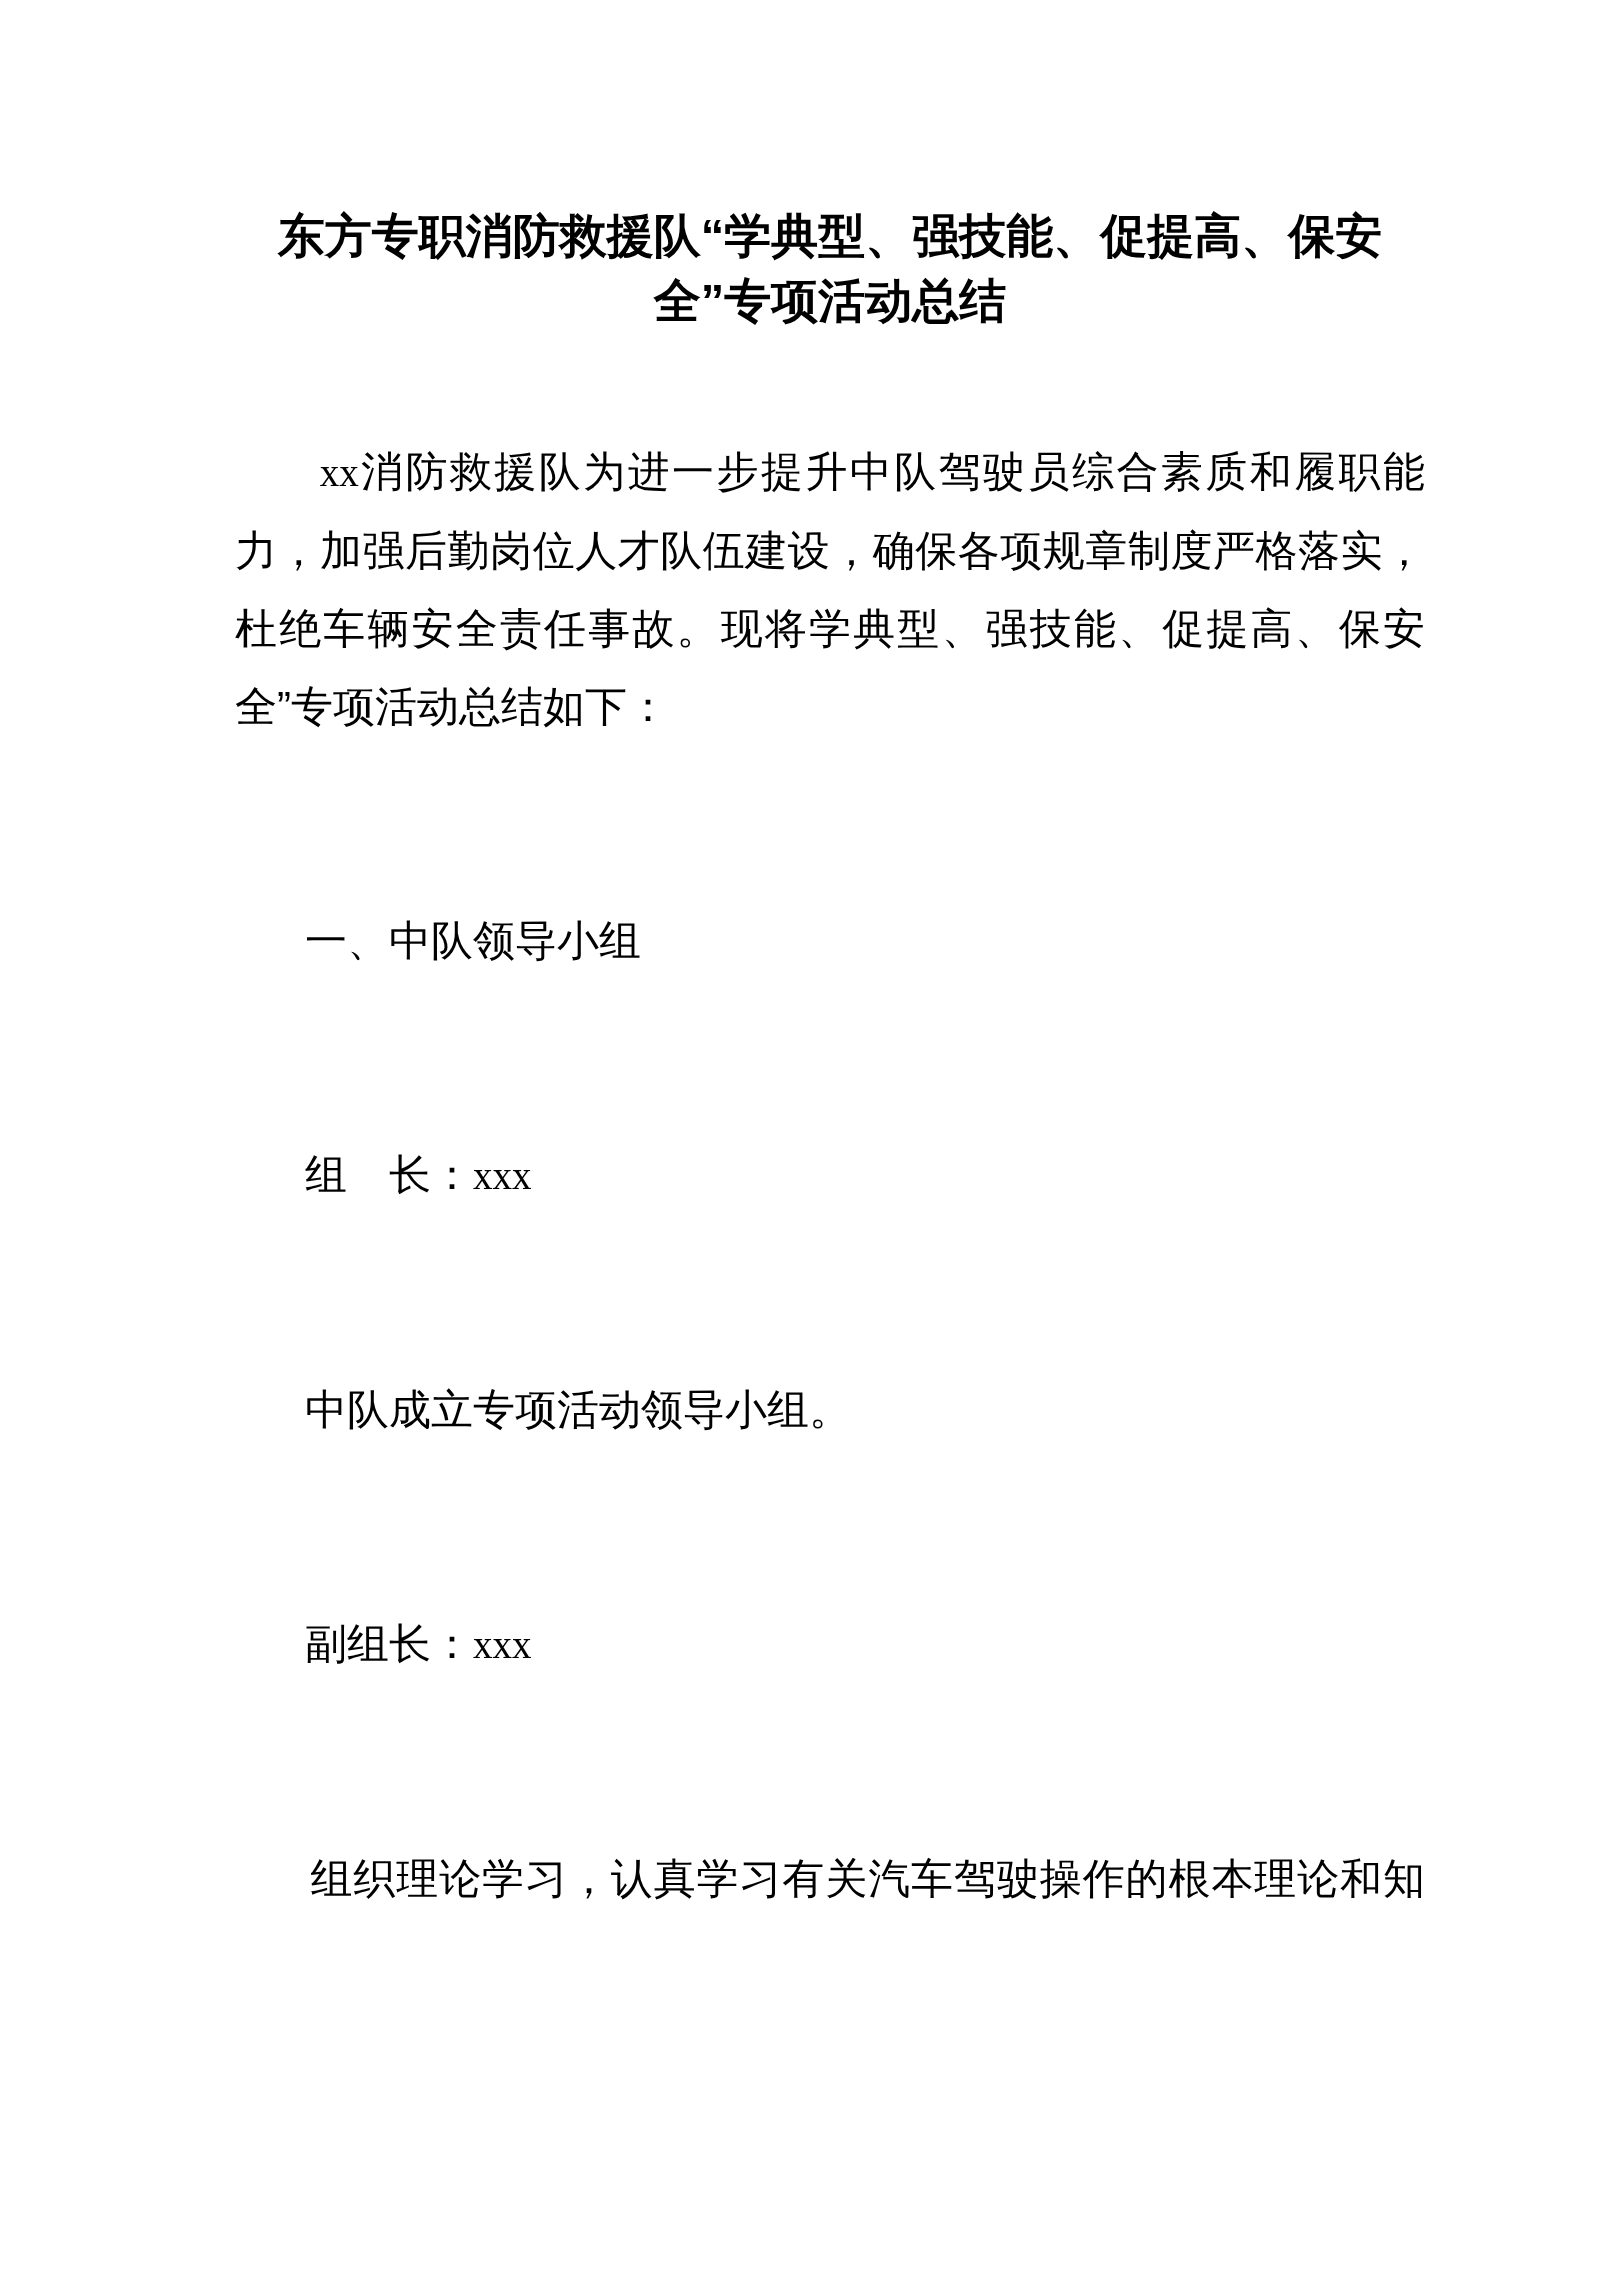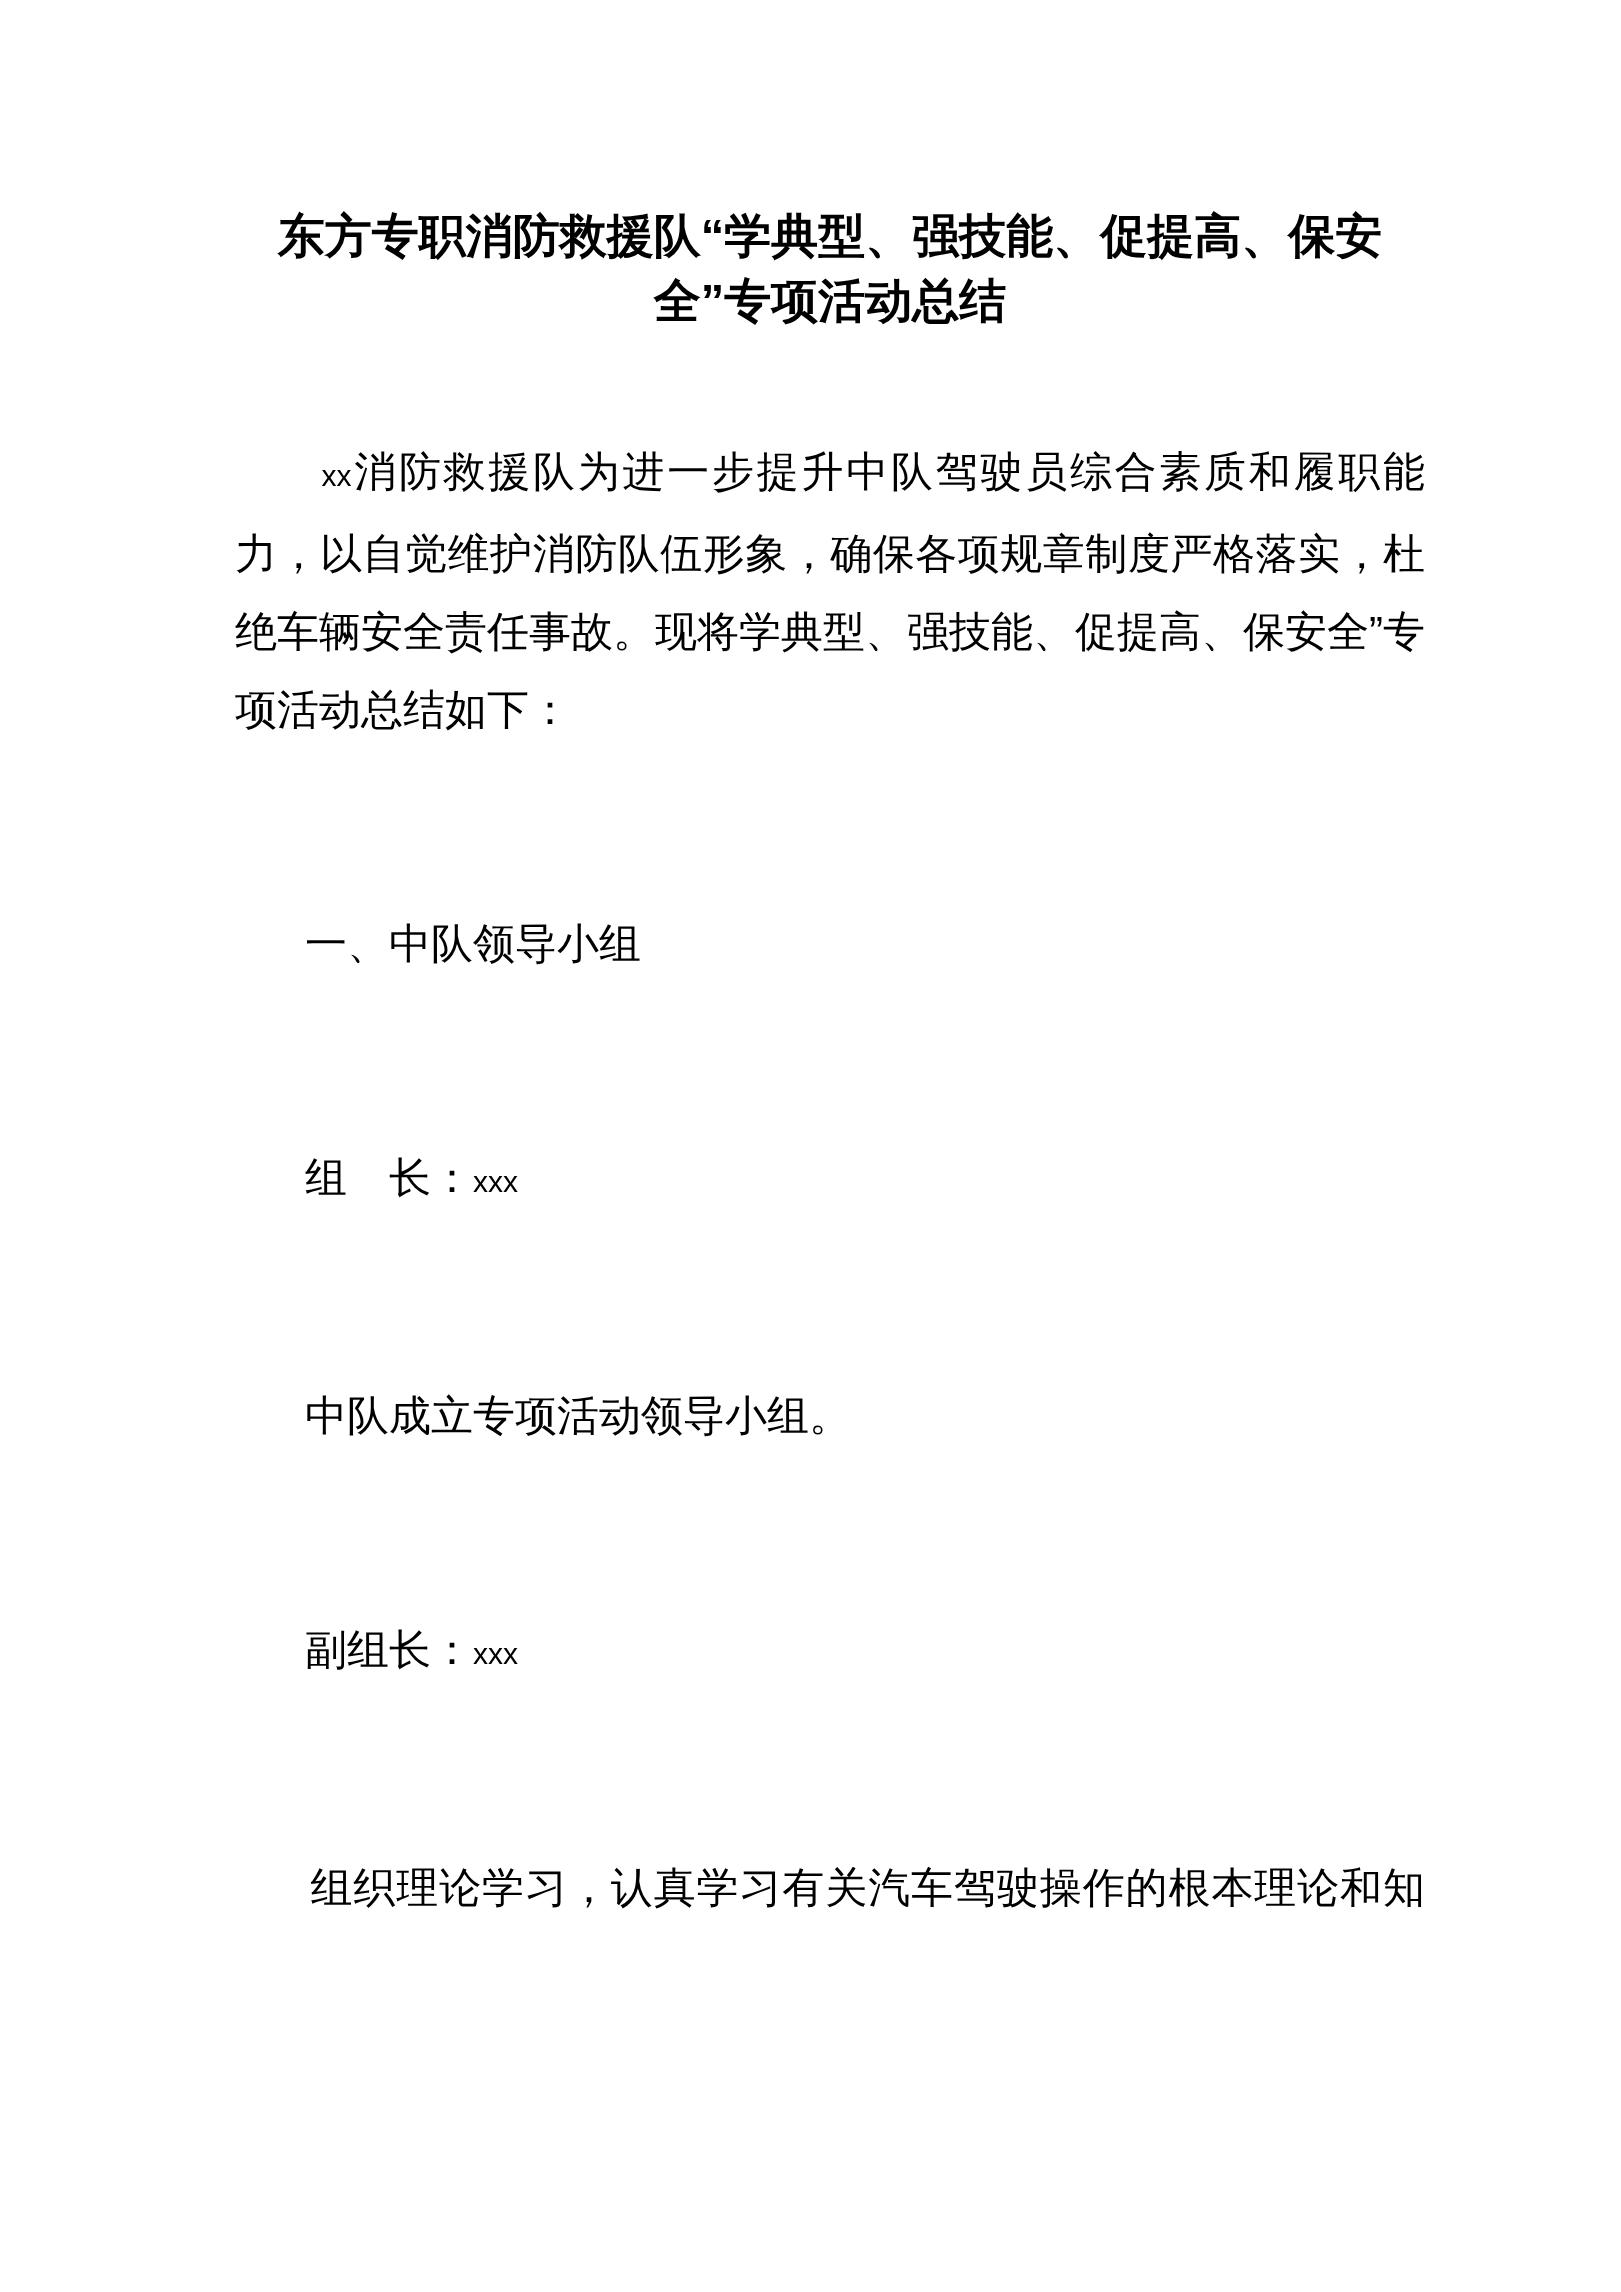--- a/index.html
+++ b/index.html
@@ -62,22 +62,22 @@
     word-break: break-all;
     white-space: pre-wrap;
   }
 
   .para.first-body {
     margin-top: 21.6px;
   }
 
   
   .serif {
-    font-family: Liberation Sans, sans-serif;
-    font-size: 30px;
+    font-family: Liberation Serif, serif;
+    font-size: 39px;
   }
 
   .page-number {
     position: absolute;
     left: 0;
     top: 2050px;
     width: 1621px;
     text-align: center;
     font-family: "Liberation Serif", "DejaVu Serif", serif;
     font-size: 26.5px;
@@ -88,21 +88,21 @@
 </head>
 <body>
 
 <div class="page">
 
   <div class="content">
 
     <h1 class="doc-title">东方专职消防救援队“学典型、强技能、促提高、保安全”专项活动总结</h1>
 
     <p class="para first-body" style="text-indent: 83px;">
-      <span class="serif">xx</span><span>消防救援队为进一步提升中队驾驶员综合素质和履职能力，以自觉维护消防队伍形象，确保各项规章制度严格落实，杜绝车辆安全责任事故。现将学典型、强技能、促提高、保安全”专项活动总结如下：</span>
+      <span class="serif">xx</span><span>消防救援队为进一步提升中队驾驶员综合素质和履职能力，加强后勤岗位人才队伍建设，确保各项规章制度严格落实，杜绝车辆安全责任事故。现将学典型、强技能、促提高、保安全”专项活动总结如下：</span>
     </p>
 
     <p class="para" style="text-indent: 83px;">
       <span>一、中队领导小组</span>
     </p>
 
     <p class="para" style="text-indent: 83px;">
       <span>组　长：</span><span class="serif">xxx</span>
     </p>
 

